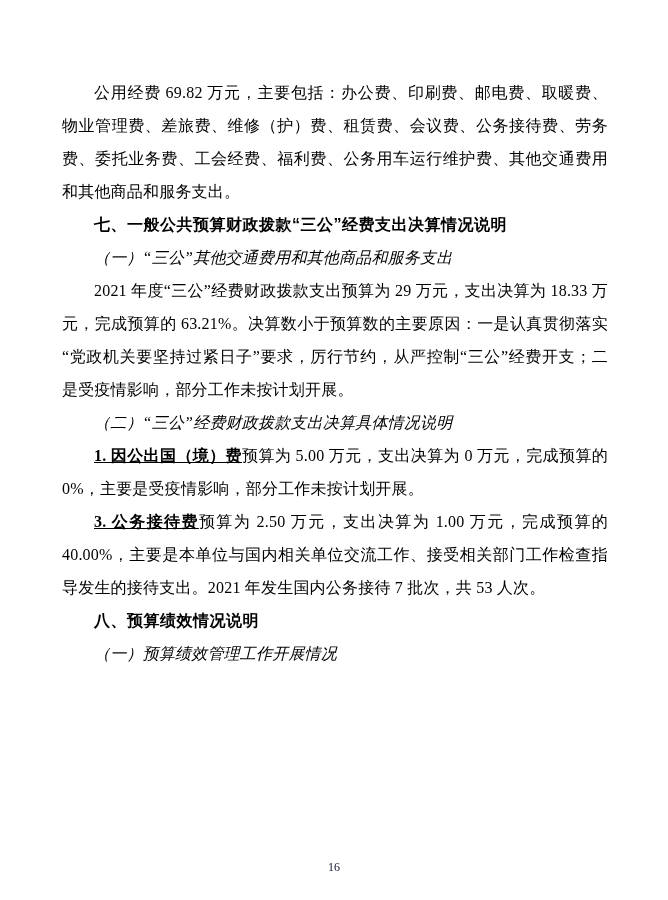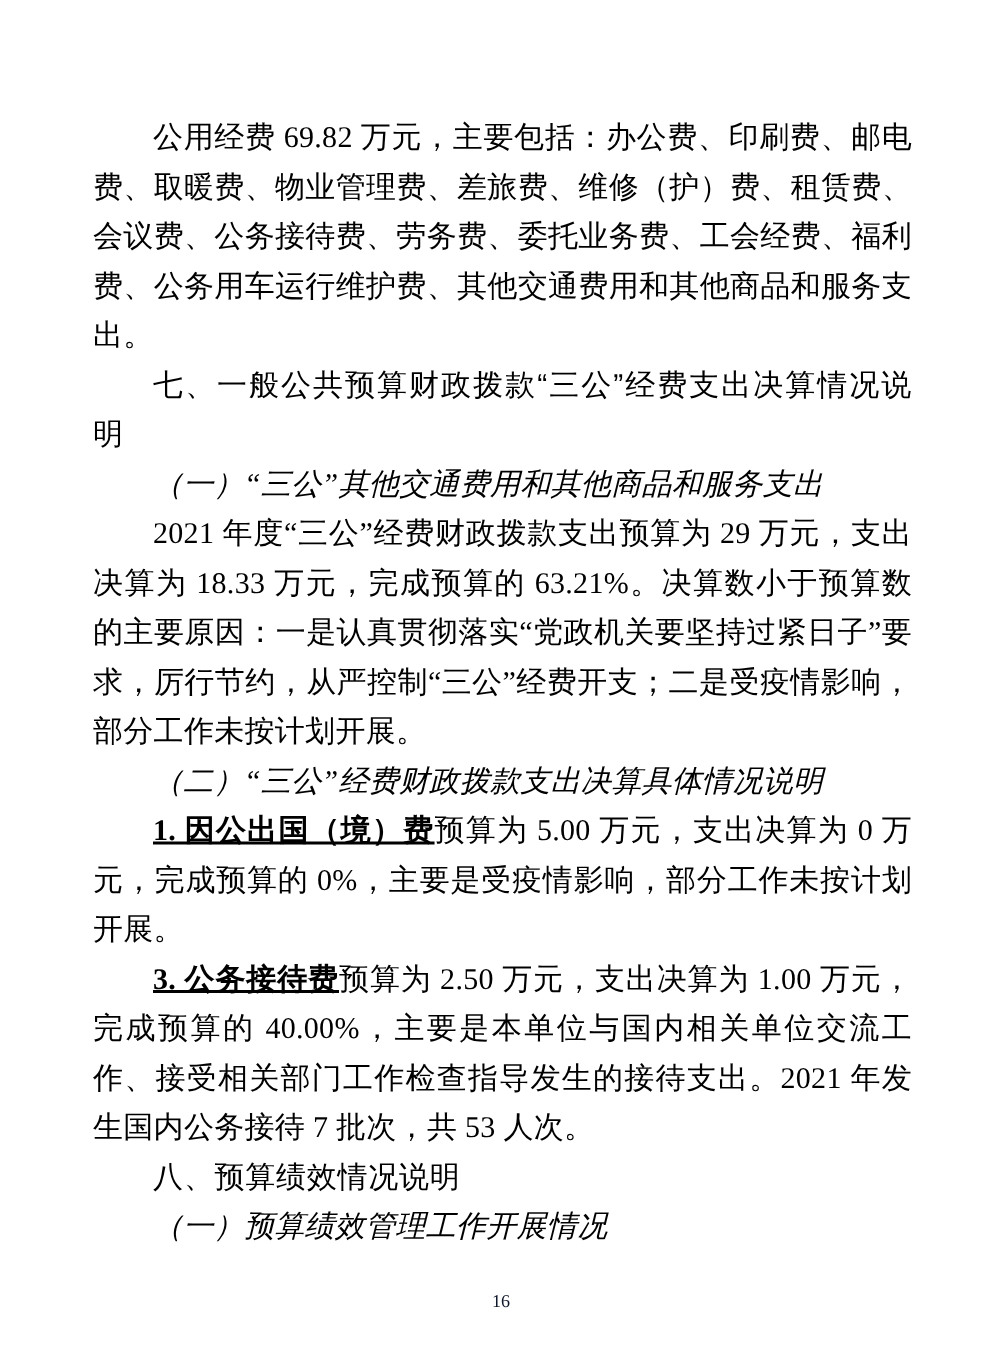--- a/index.html
+++ b/index.html
@@ -12,29 +12,29 @@
     color: #000000;
     font-family: "Liberation Serif", "DejaVu Serif", serif;
     overflow: hidden;
     box-sizing: border-box;
   }
   .content {
     padding: 76px 60px 0 62px;
   }
   .content p {
     margin: 0;
-    font-size: 20px;
+    font-size: 16px;
     line-height: 33px;
     text-align: justify;
     text-indent: 2em;
     letter-spacing: 0.2px;
   }
   .heading {
     font-family: "Liberation Sans", "DejaVu Sans", sans-serif;
-    font-weight: 400;
+    font-weight: 700;
     letter-spacing: 0.5px !important;
   }
   .kaiti {
     font-style: italic;
   }
   .lead {
     font-weight: 700;
     text-decoration: underline;
   }
   .page-footer {

